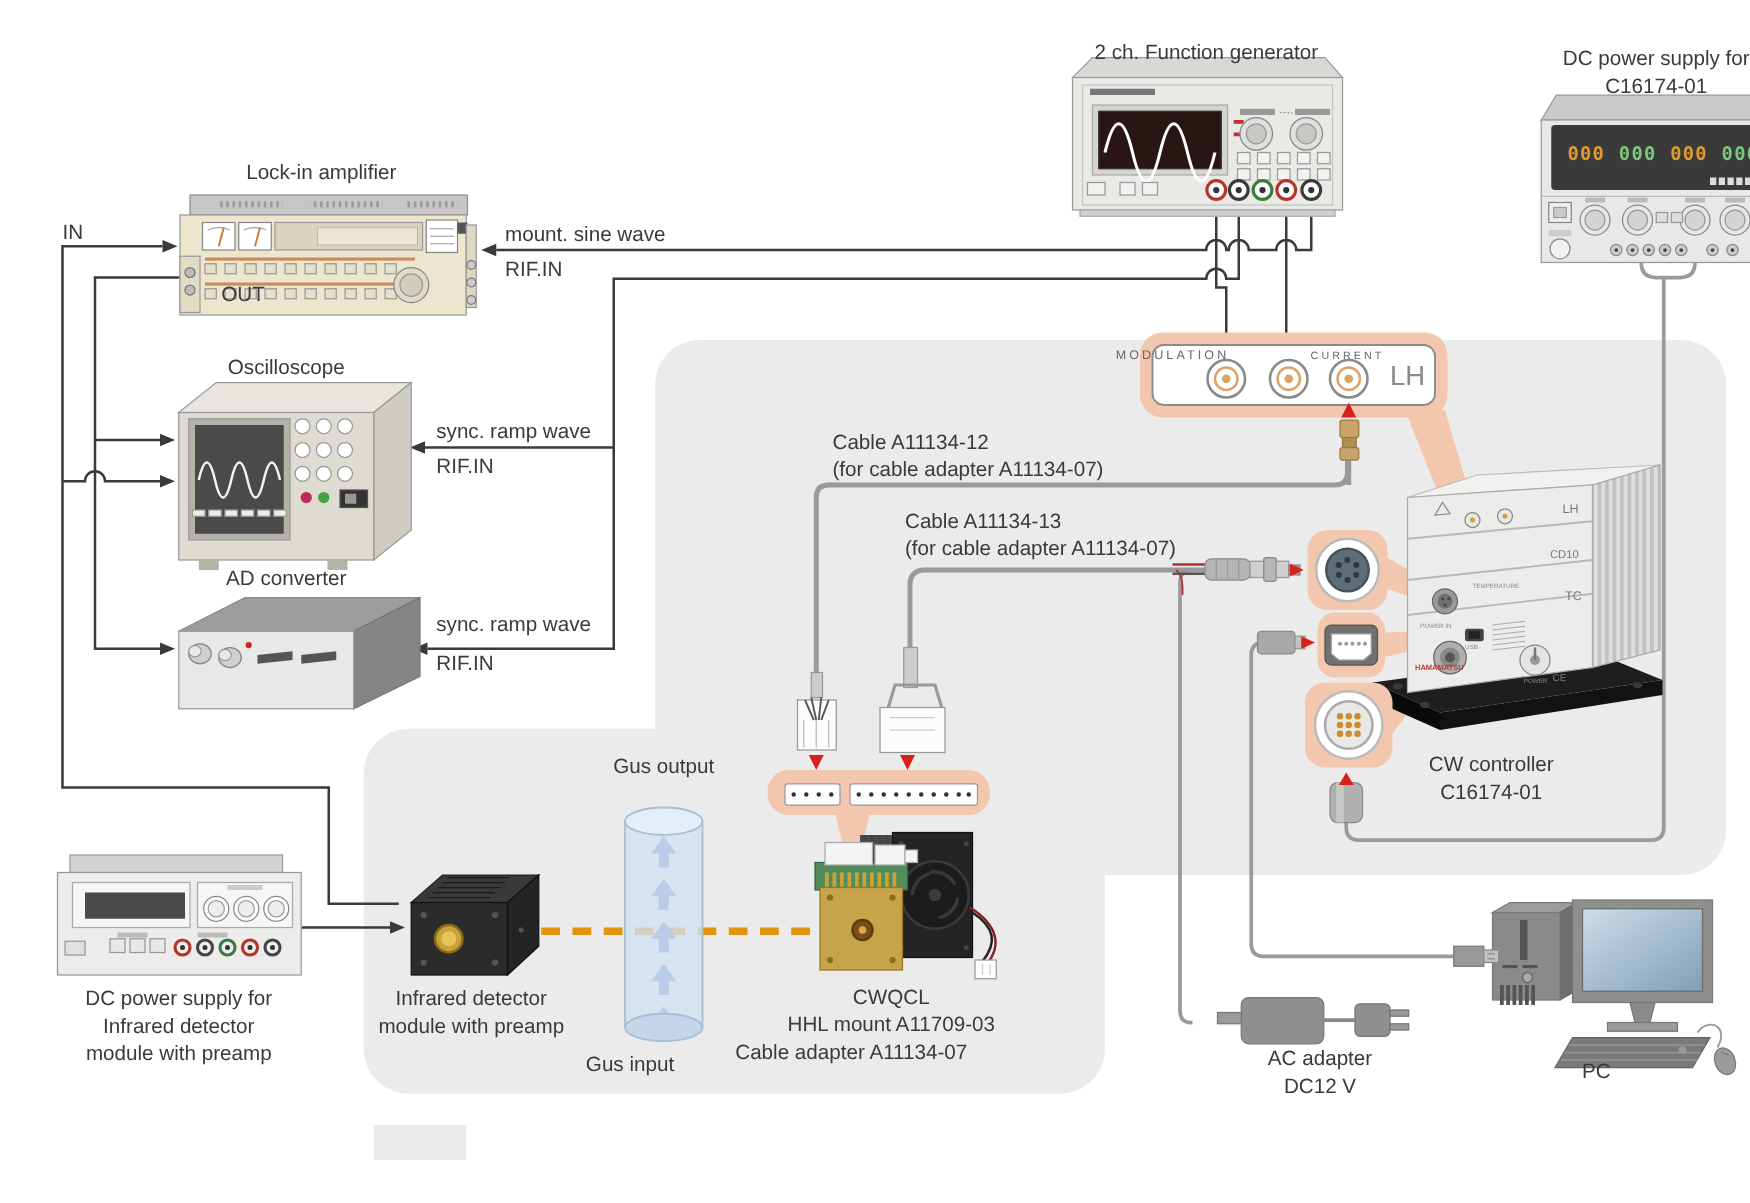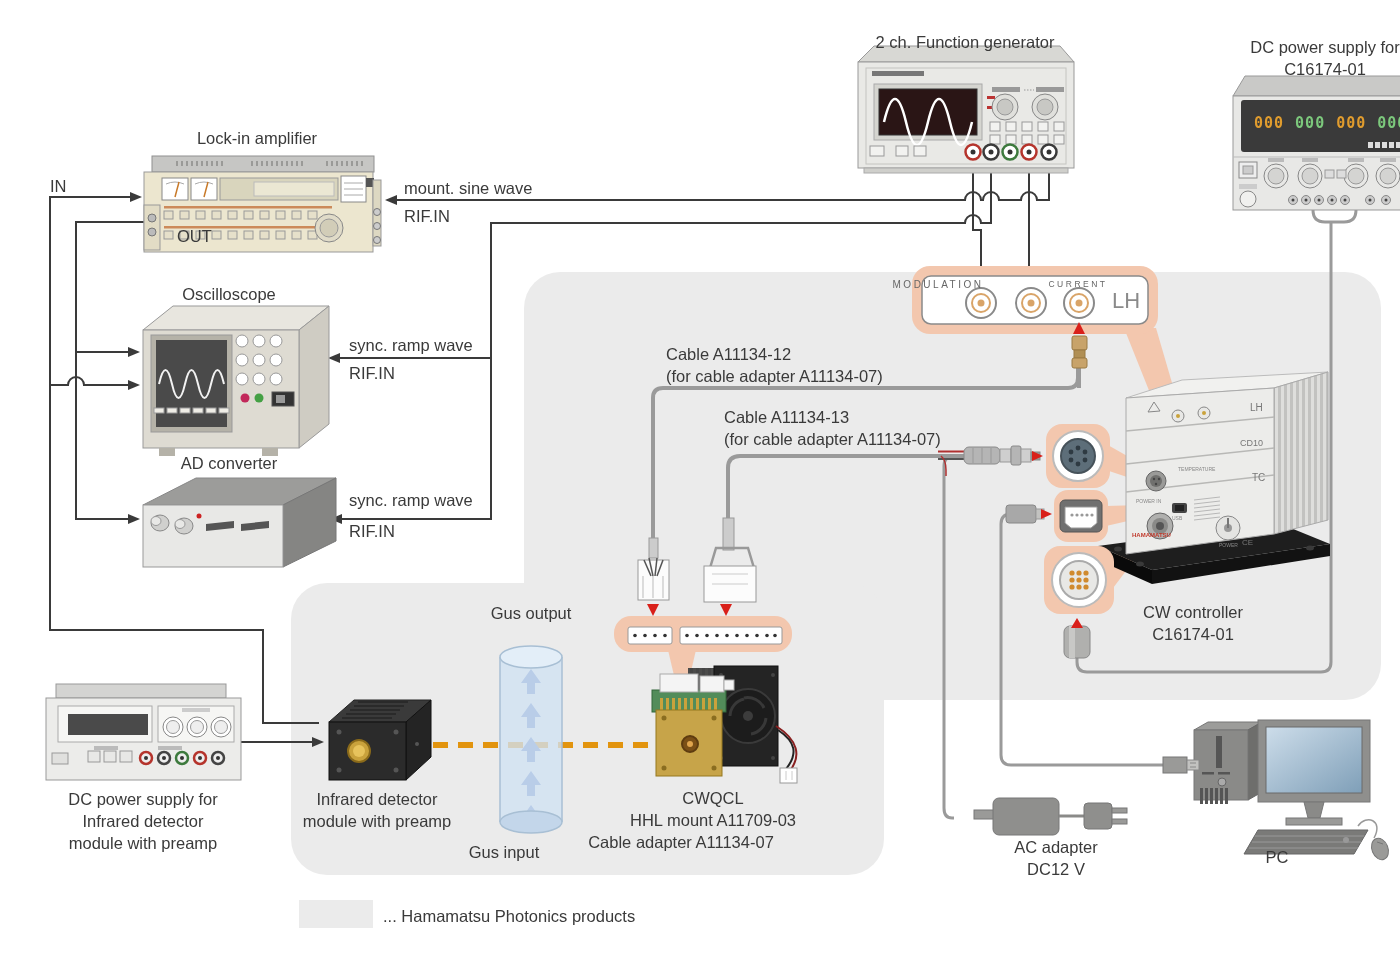--- a/index.html
+++ b/index.html
@@ -669,21 +669,20 @@
 <div class="lbl ctr" style="left:677px;top:810px">HHL mount A11709-03</div>
 <div class="lbl ctr" style="left:645px;top:832px">Cable adapter A11134-07</div>
 <div class="lbl ctr" style="left:1157px;top:602px">CW  controller</div>
 <div class="lbl ctr" style="left:1157px;top:624px">C16174-01</div>
 <div class="lbl ctr" style="left:107px;top:789px">DC power supply for</div>
 <div class="lbl ctr" style="left:107px;top:811px">Infrared detector</div>
 <div class="lbl ctr" style="left:107px;top:833px">module with preamp</div>
 <div class="lbl ctr" style="left:1020px;top:837px">AC adapter</div>
 <div class="lbl ctr" style="left:1020px;top:859px">DC12 V</div>
 <div class="lbl ctr" style="left:1241px;top:847px">PC</div>
-<div class="lbl" style="left:347px;top:906px">... Hamamatsu Photonics products</div>
 
 <div class="tiny ctr" style="left:902px;top:279px;font-size:10px;font-weight:normal;letter-spacing:2.5px">MODULATION</div>
 <div class="tiny ctr" style="left:1042px;top:279px;font-size:8.5px;font-weight:normal;letter-spacing:2.5px">CURRENT</div>
 <div class="panel-lbl" style="left:1076px;top:288px;font-size:22px;color:#8a8a8a">LH</div>
 
 <div class="digits">
   <span class="dg1">000</span>
   <span class="dg2">000</span>
   <span class="dg3">000</span>
   <span class="dg4">000</span>

